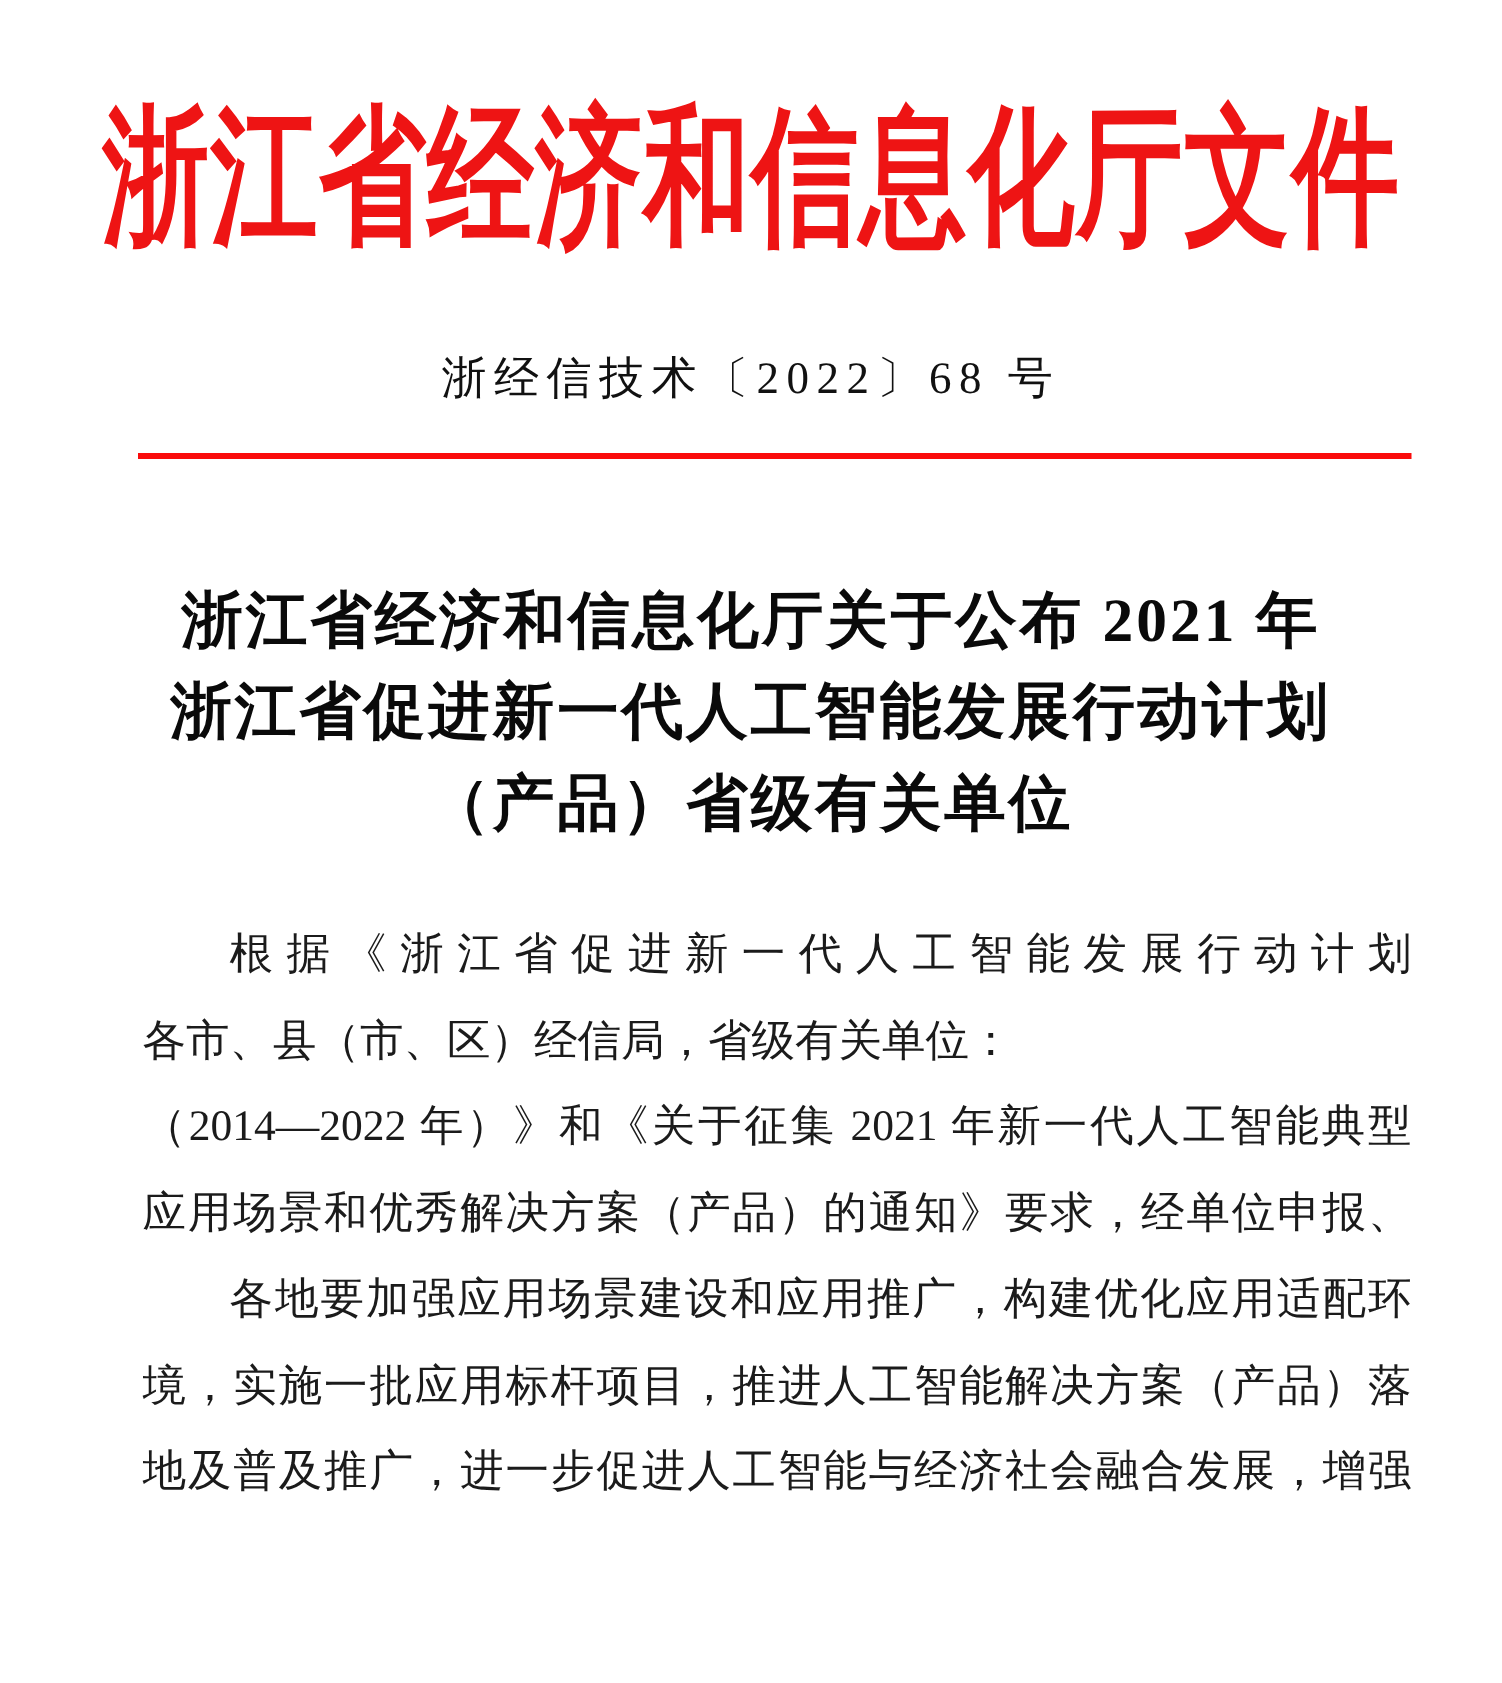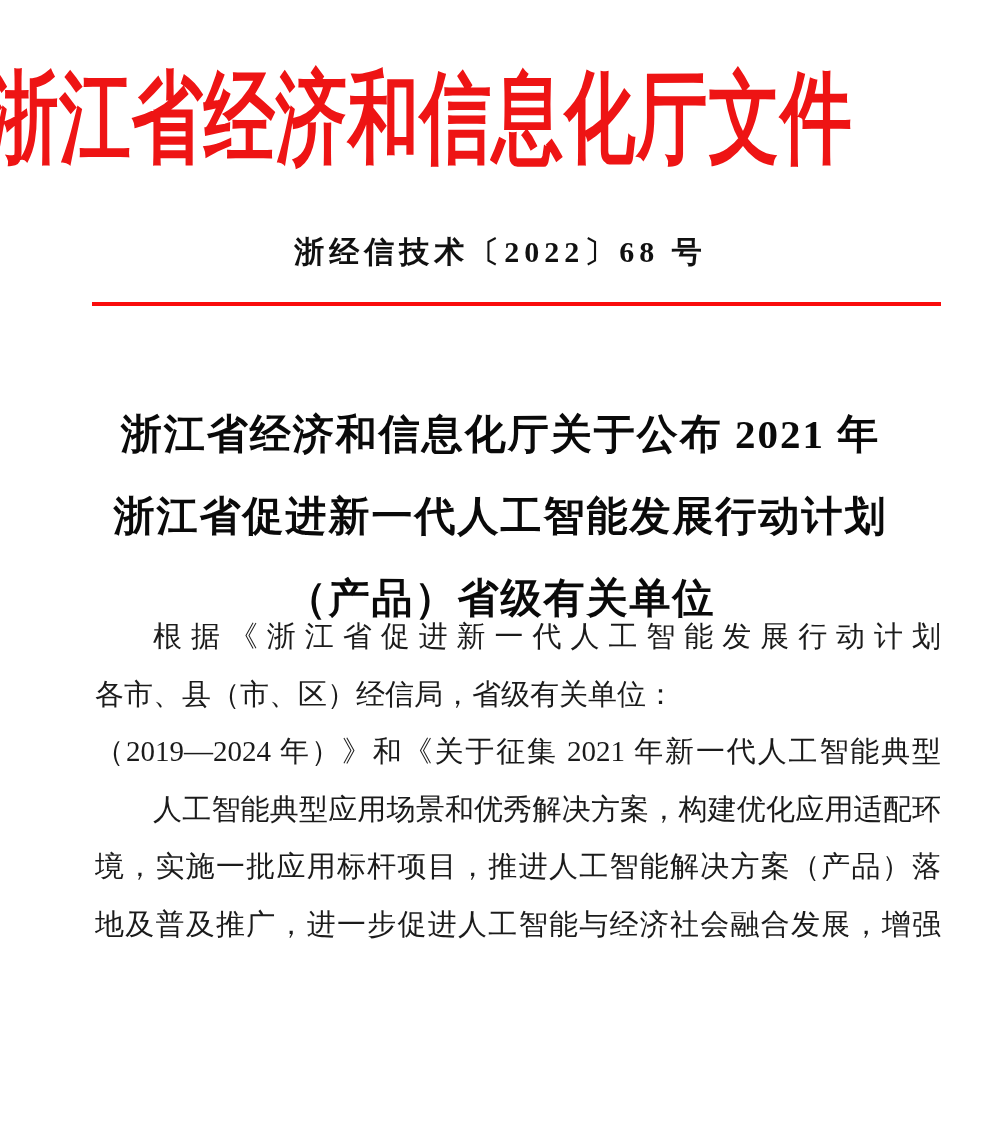--- a/index.html
+++ b/index.html
@@ -15,20 +15,21 @@
     overflow: hidden;
     font-family: "Liberation Serif", "DejaVu Serif", serif;
     color: #1b1b1b;
   }
   
   .letterhead {
     position: absolute;
     top: 52px;
     left: 0;
     width: 100%;
+    text-align: center;
   }
   .agency-name {
     display: inline-block;
     font-size: 69px;
     font-weight: 700;
     color: #ee1414;
     letter-spacing: 1px;
     white-space: nowrap;
     transform: scale(1.03, 1.45);
     transform-origin: center top;
@@ -37,21 +38,20 @@
   .doc-number {
     position: absolute;
     top: 232px;
     left: 0;
     width: 100%;
     text-align: center;
     font-size: 30px;
     letter-spacing: 5px;
     color: #111111;
     white-space: nowrap;
-    font-weight: bold;
   }
   
   .red-rule {
     position: absolute;
     top: 302px;
     left: 92px;
     width: 849px;
     height: 4px;
     background: #fa0c0c;
   }
@@ -61,21 +61,21 @@
     top: 383px;
     left: 0;
     width: 100%;
     text-align: center;
     font-weight: 700;
     font-size: 41px;
     line-height: 61px;
     letter-spacing: 2px;
     color: #0a0a0a;
   }
-  .notice-title .t-line { white-space: nowrap; margin-top: 21px; }
+  .notice-title .t-line { white-space: nowrap; }
   
   .notice-body {
     position: absolute;
     top: 608px;
     left: 95px;
     width: 846px;
     font-size: 29px;
     line-height: 57.5px;
     color: #1b1b1b;
   }
@@ -107,20 +107,21 @@
   <div class="notice-title">
     <div class="t-line">浙江省经济和信息化厅关于公布 2021 年</div>
     <div class="t-line">浙江省促进新一代人工智能发展行动计划</div>
     <div class="t-line">（产品）省级有关单位</div>
   </div>
 
   <div class="notice-body">
     <div class="body-line indent stretch">根据《浙江省促进新一代人工智能发展行动计划</div>
 
     <div class="body-line">各市、县（市、区）经信局，省级有关单位：</div>
-    <div class="body-line stretch">（2019—2024 年）》和《关于征集 2021 年新一代人工智能典型</div>
+    <div class="body-line stretch">（2014—2022 年）》和《关于征集 2021 年新一代人工智能典型</div>
+    <div class="body-line stretch">应用场景和优秀解决方案（产品）的通知》要求，经单位申报、</div>
 
-    <div class="body-line indent stretch">人工智能典型应用场景和优秀解决方案，构建优化应用适配环</div>
+    <div class="body-line indent stretch">各地要加强应用场景建设和应用推广，构建优化应用适配环</div>
     <div class="body-line stretch">境，实施一批应用标杆项目，推进人工智能解决方案（产品）落</div>
     <div class="body-line stretch">地及普及推广，进一步促进人工智能与经济社会融合发展，增强</div>
   </div>
 
 </div>
 
 </body></html>

